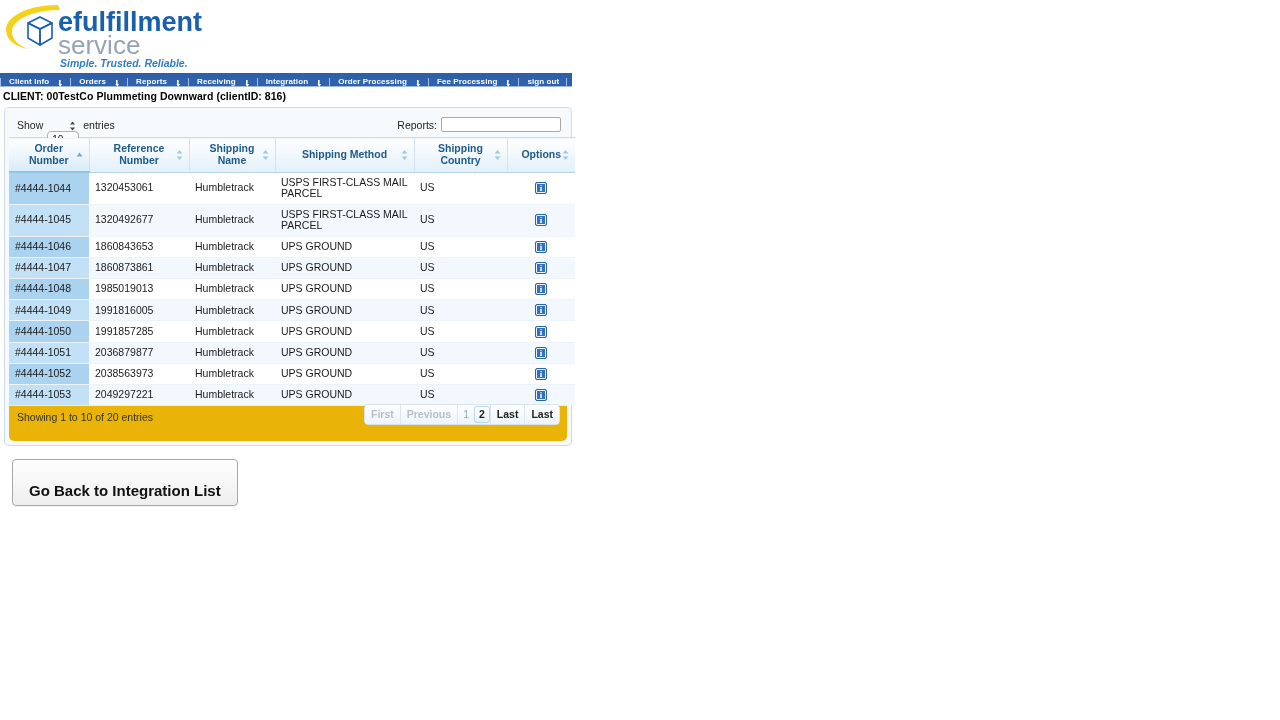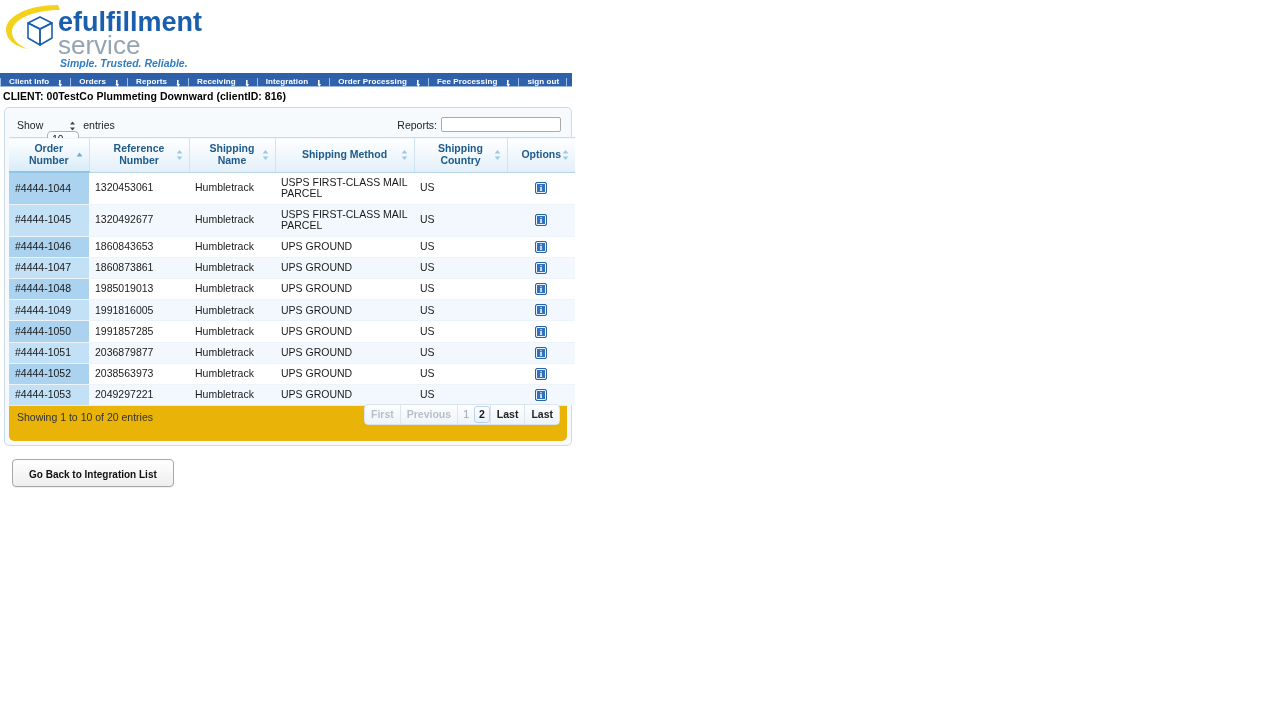--- a/index.html
+++ b/index.html
@@ -229,27 +229,27 @@
     border: 1px solid #b9d4e8;
     border-radius: 3px;
     margin: 1px 0;
     padding: 1px 4px 2px 4px;
   }
 
   
   #back-btn-row { margin: 13px 0 0 12px; }
   button.back-btn {
     font-family: "Liberation Sans", sans-serif;
-    font-size: 10px;
+    font-size: 15px;
     font-weight: bold;
     color: #111;
     background: linear-gradient(#ffffff, #eeeeee);
     border: 1px solid #a8a8a8;
     border-radius: 4px;
-    padding: 9px 16px 6px 16px;
+    padding: 22px 16px 6px 16px;
     cursor: pointer;
     box-shadow: 0 1px 0 rgba(0,0,0,0.06);
   }
 </style>
 </head>
 <body>
 
 <div id="logo-area">
   <svg id="logo-svg" width="260" height="72" viewBox="0 0 260 72">
     <path d="M58 5 C26 5, 6 17, 6 30 C6 40, 16 47, 28 49 C18 45, 12 39, 12 32 C12 20, 32 10, 60 10 Z" fill="#f4d21c"></path>

